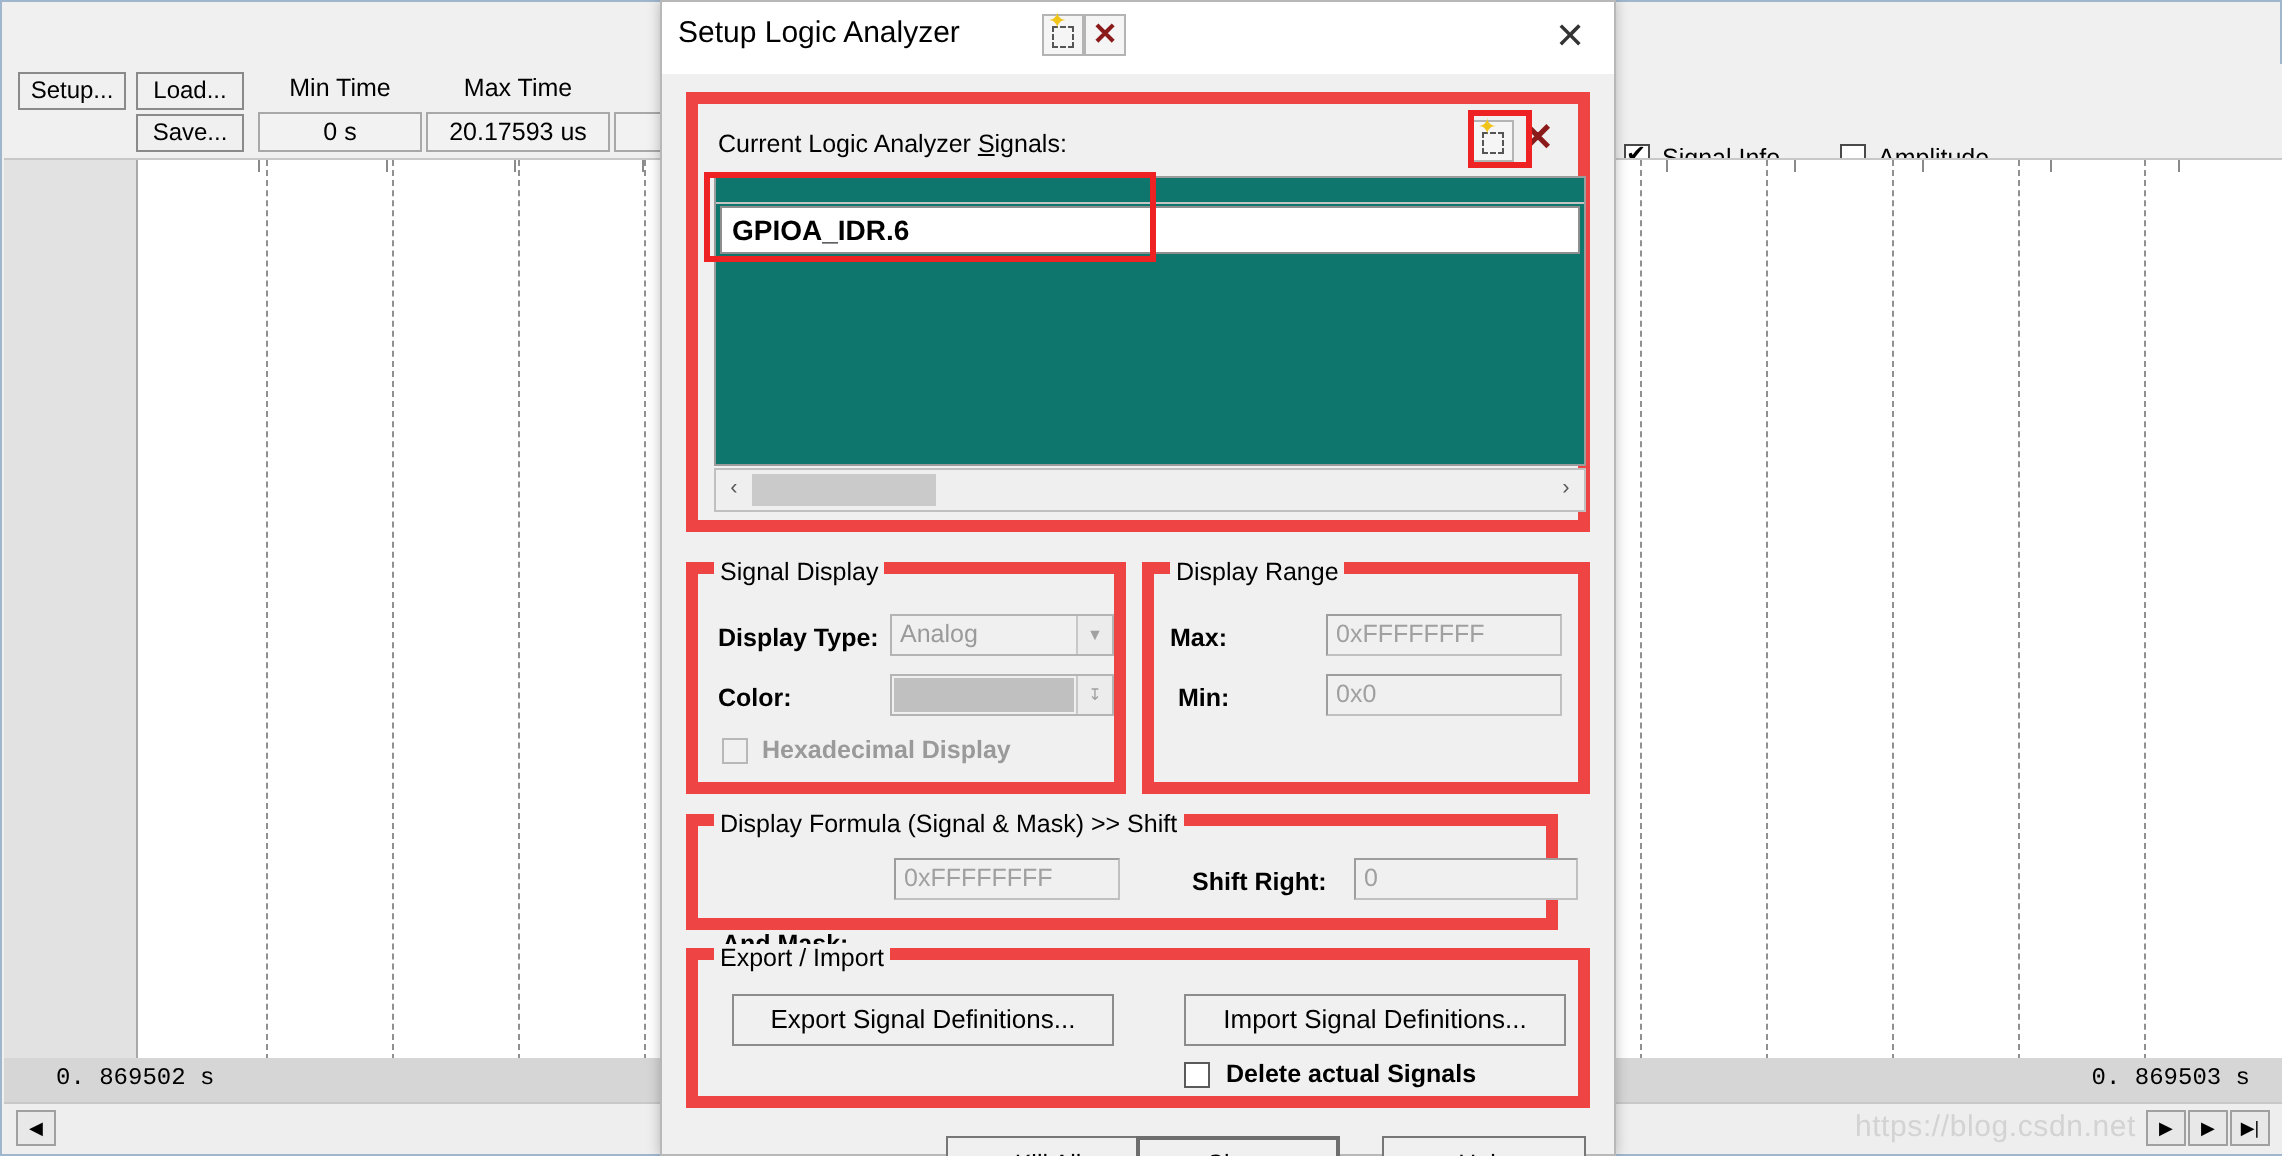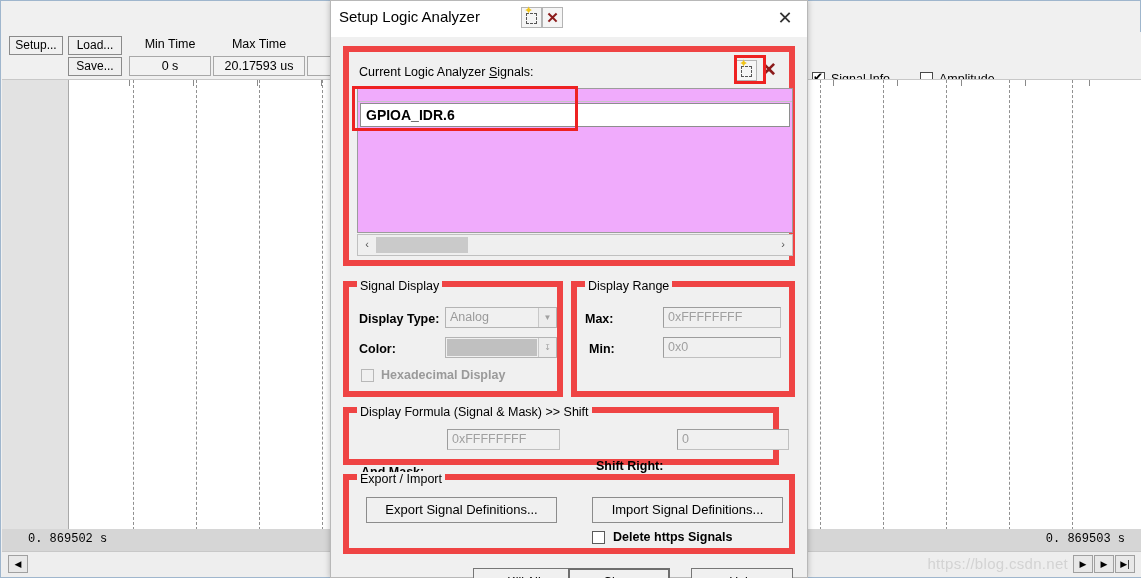--- a/index.html
+++ b/index.html
@@ -258,21 +258,21 @@
   .sig-icons { position: absolute; right: 8px; top: 8px; }
   .redbox {
     position: absolute;
     border: 3px solid #ee2222;
     box-sizing: border-box;
     pointer-events: none;
   }
   .redbox-icon { right: 23px; top: 3px; width: 32px; height: 29px; }
   .sig-list {
     position: absolute; left: 8px; top: 36px; width: 436px; height: 145px;
-    background: #f0abfc;
+    background: #0f766e;
     border: 1px solid #9c9c9c;
     box-sizing: border-box;
   }
   .sig-headrow {
     position: absolute; left: 0; top: 0; width: 434px; height: 13px;
     border-bottom: 1px solid #c4c4c4;
     box-sizing: border-box;
   }
   .sig-input {
     position: absolute; left: 2px; top: 14px; width: 430px; height: 24px;
@@ -529,30 +529,30 @@
         <div class="fld-lbl" style="left:8px; top:25px;">Max:</div>
         <div class="ro-input" style="left:86px; top:20px; width:118px; height:21px;">0xFFFFFFFF</div>
         <div class="fld-lbl" style="left:12px; top:55px;">Min:</div>
         <div class="ro-input" style="left:86px; top:50px; width:118px; height:21px;">0x0</div>
       </div>
 
       <div class="grp df-grp">
         <div class="grp-legend">Display Formula (Signal &amp; Mask) &gt;&gt; Shift</div>
         <div class="fld-lbl" style="left:12px; top:32px;margin-top:20px;">And Mask:</div>
         <div class="ro-input" style="left:98px; top:16px; width:113px; height:21px;">0xFFFFFFFF</div>
-        <div class="fld-lbl" style="left:247px; top:21px;margin-top:25px;">Shift Right:</div>
+        <div class="fld-lbl" style="left:247px; top:21px;">Shift Right:</div>
         <div class="ro-input" style="left:328px; top:16px; width:112px; height:21px;">0</div>
       </div>
 
       <div class="grp ei-grp">
         <div class="grp-legend">Export / Import</div>
         <div class="wide-btn" style="left:17px; top:17px; width:191px;">Export Signal Definitions...</div>
         <div class="wide-btn" style="left:243px; top:17px; width:191px;">Import Signal Definitions...</div>
         <span class="chk-norm" style="left:243px; top:51px;"></span>
-        <div class="fld-lbl" style="left:264px; top:50px;">Delete https Signals</div>
+        <div class="fld-lbl" style="left:264px; top:50px;">Delete actual Signals</div>
       </div>
 
       <div class="dlg-btn btn-kill">Kill All</div>
       <div class="dlg-btn default btn-close">Close</div>
       <div class="dlg-btn btn-help">Help</div>
 
     </div>
   </div>
 
 </div>

